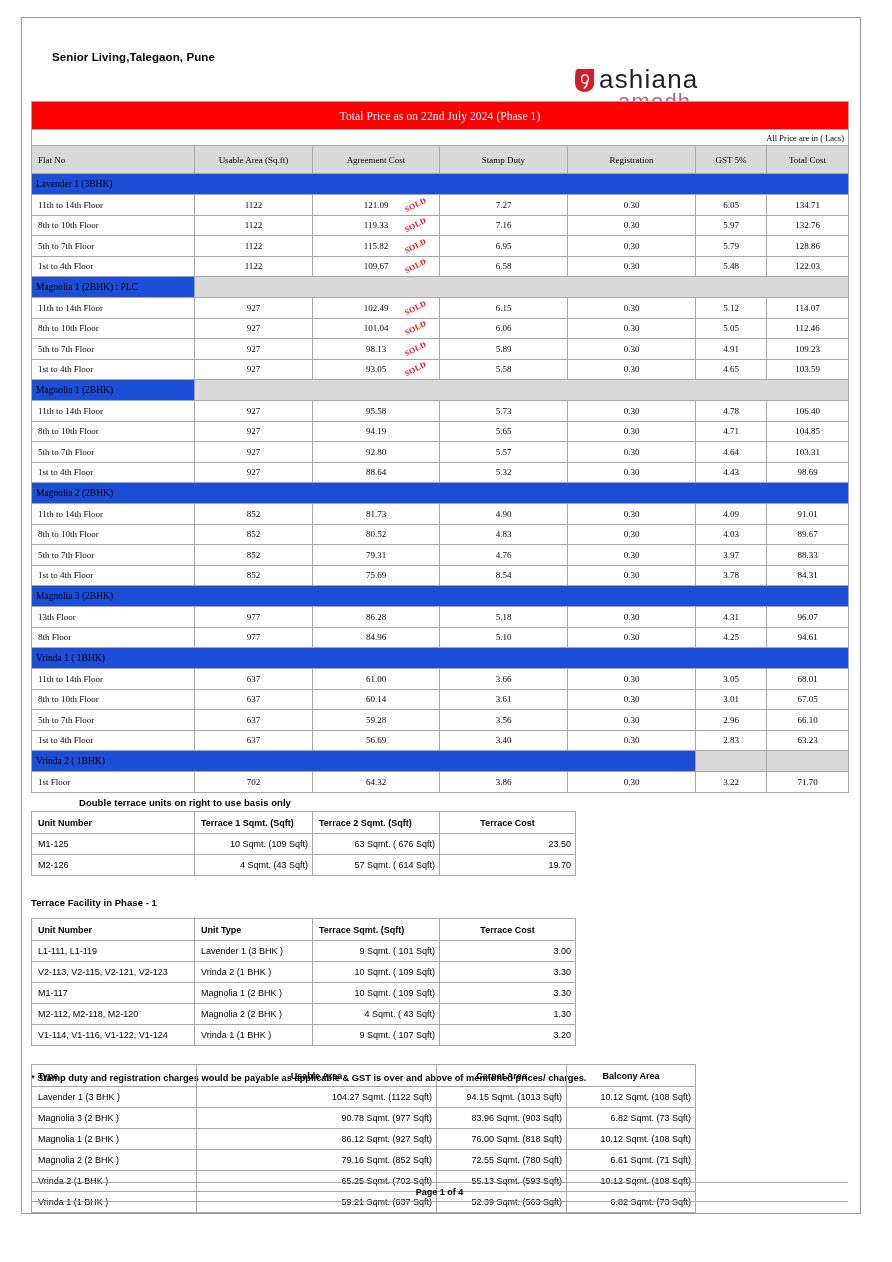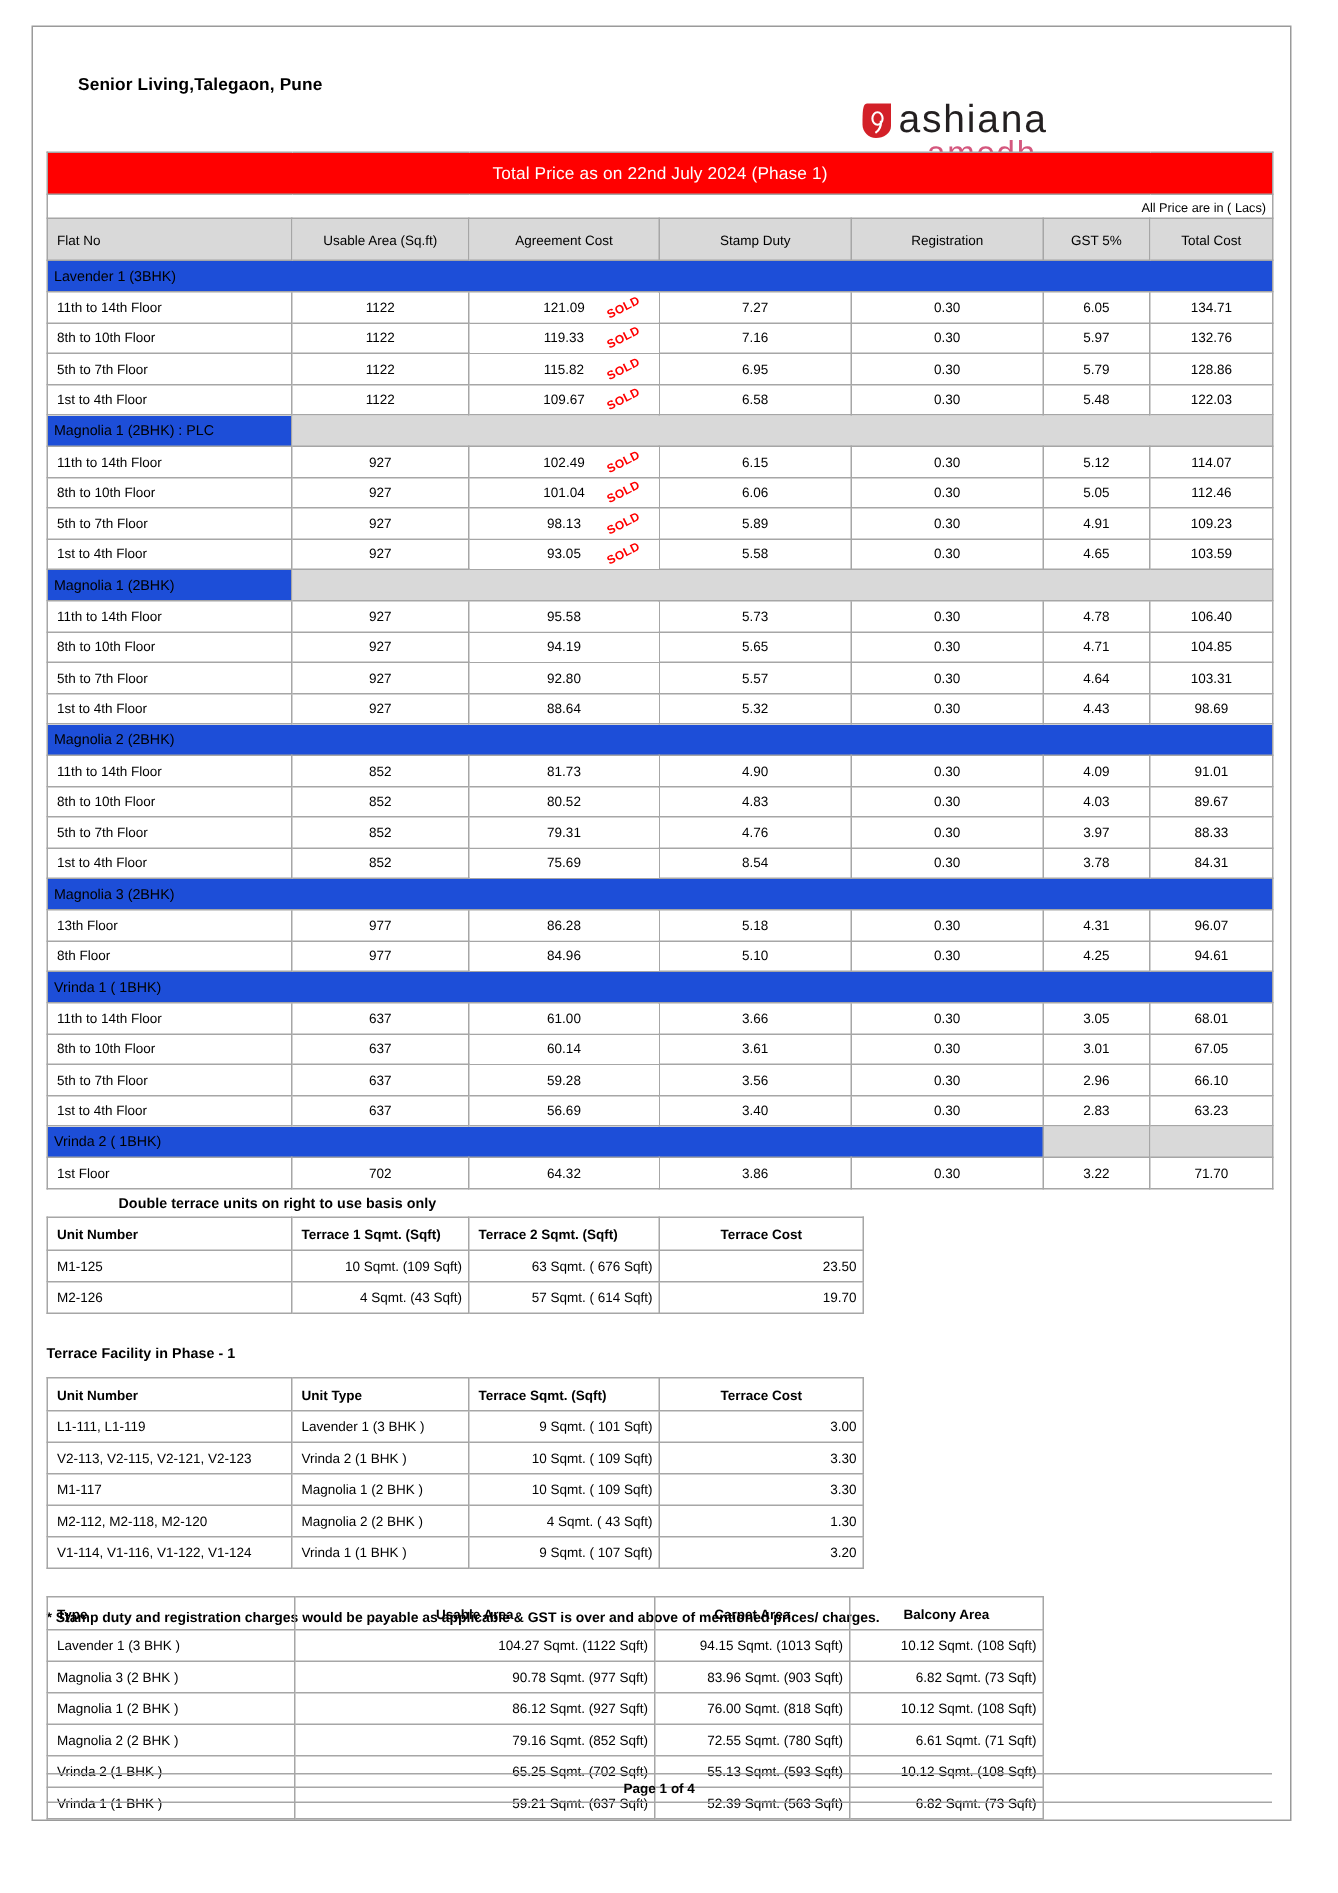--- a/index.html
+++ b/index.html
@@ -89,20 +89,21 @@
     color: #6d6e71;
     white-space: nowrap;
   }
 
   
   .main-table-wrap {
     position: absolute;
     left: 9px;
     top: 83px;
     width: 817px;
+    font-family: Liberation Serif, serif;
   }
   table.grid {
     border-collapse: collapse;
     table-layout: fixed;
     width: 100%;
     font-size: 9px;
   }
   table.grid td, table.grid th {
     border: 1px solid #a6a6a6;
     padding: 0 4px;

